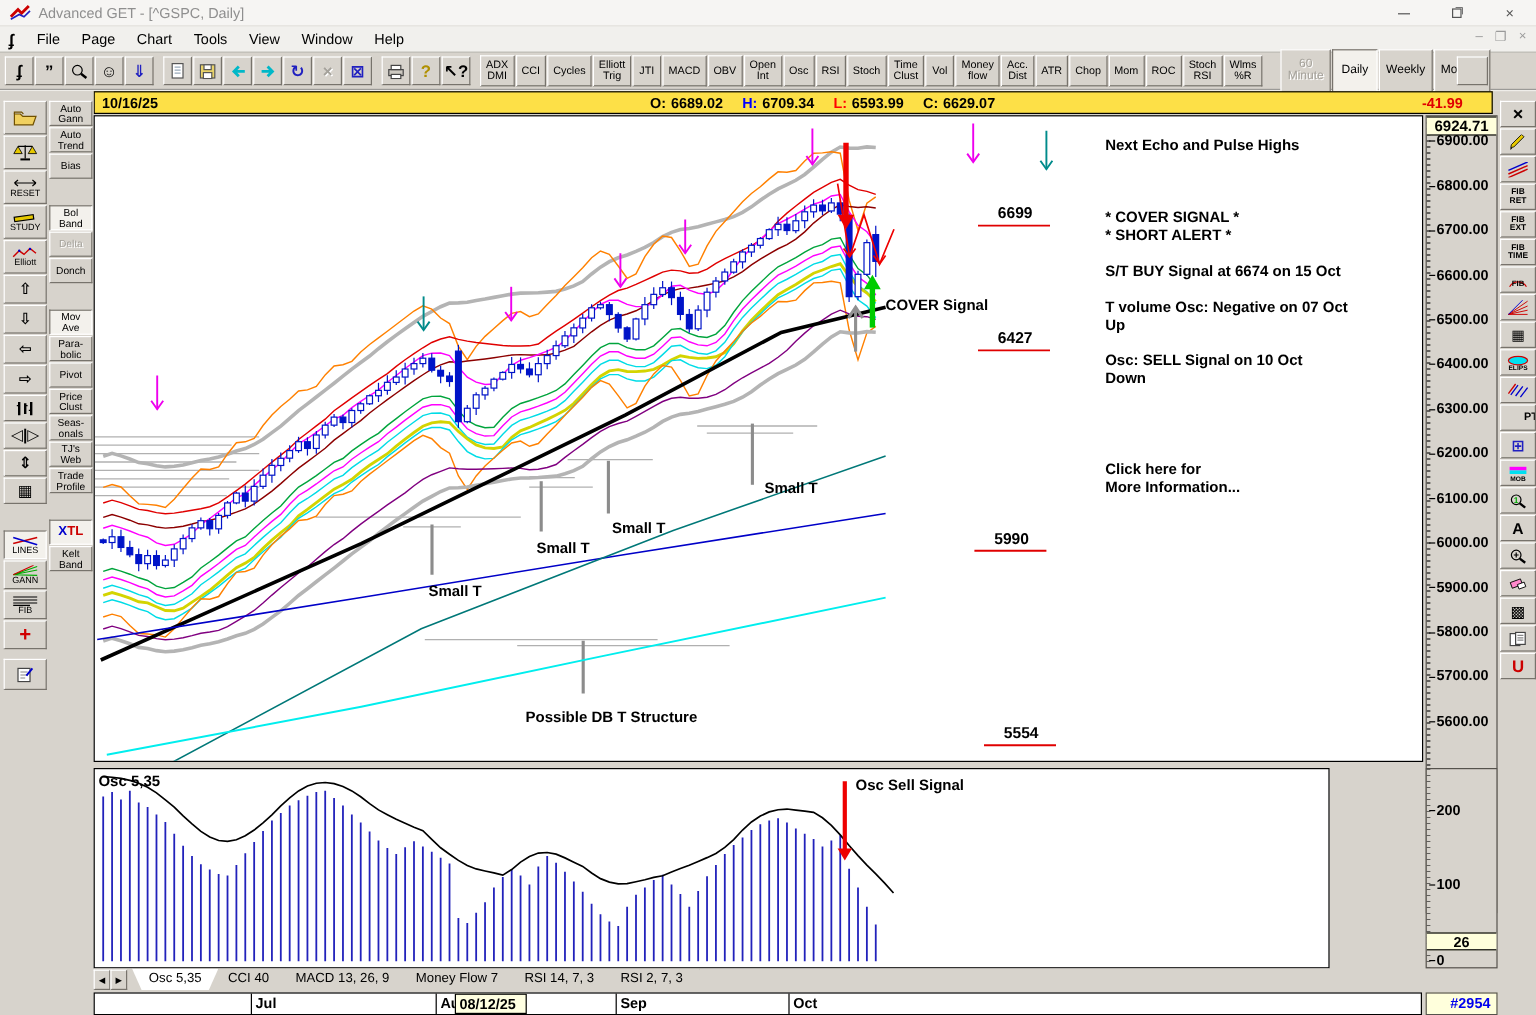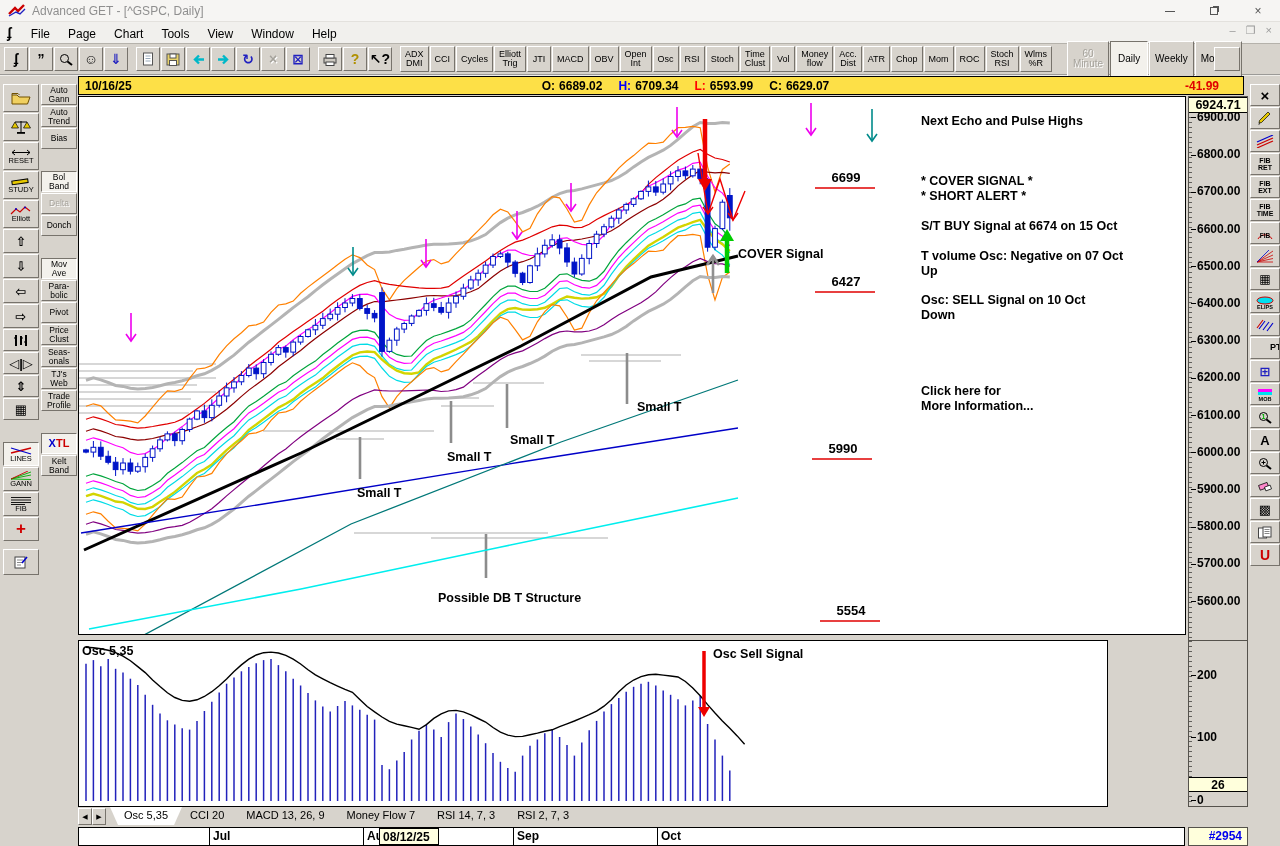--- a/index.html
+++ b/index.html
@@ -794,21 +794,21 @@
         <div class="axis-tick" style="top: 89px;">100</div>
       </div>
     <div class="yellow-box" style="top:136px;height:15px;font-size:12px;">26</div>
     <div class="axis-tick" style="top:152px;">0</div>
   </div>
 
   <div id="tabbar">
       <div class="tab-scroll">◀</div>
       <div class="tab-scroll" style="margin-right: 10px;">▶</div>
       <div class="tab active">Osc 5,35</div>
-      <div class="tab">CCI 20</div>
+      <div class="tab">CCI 40</div>
       <div class="tab">MACD 13, 26, 9</div>
       <div class="tab">Money Flow 7</div>
       <div class="tab">RSI 14, 7, 3</div>
       <div class="tab">RSI 2, 7, 3</div>
     </div>
 
   <div id="date-axis">
       <div class="month-tick" style="left: 130px;"></div>
       <div class="month-tick" style="left: 284px;"></div>
       <div class="month-tick" style="left: 434px;"></div>

